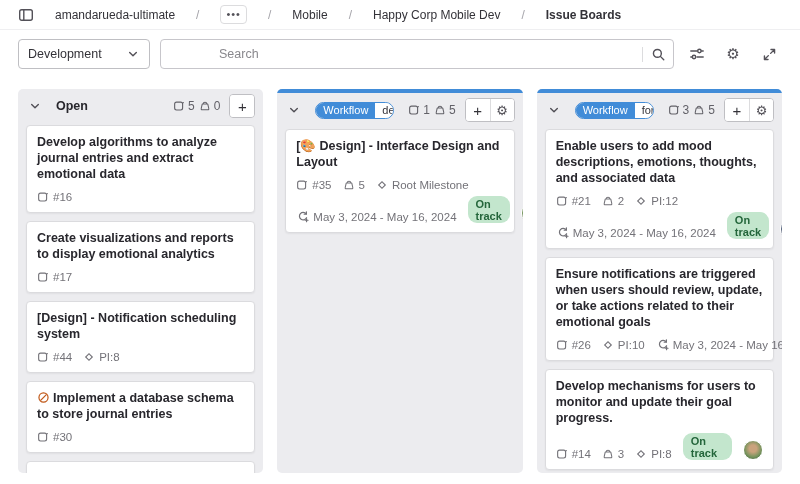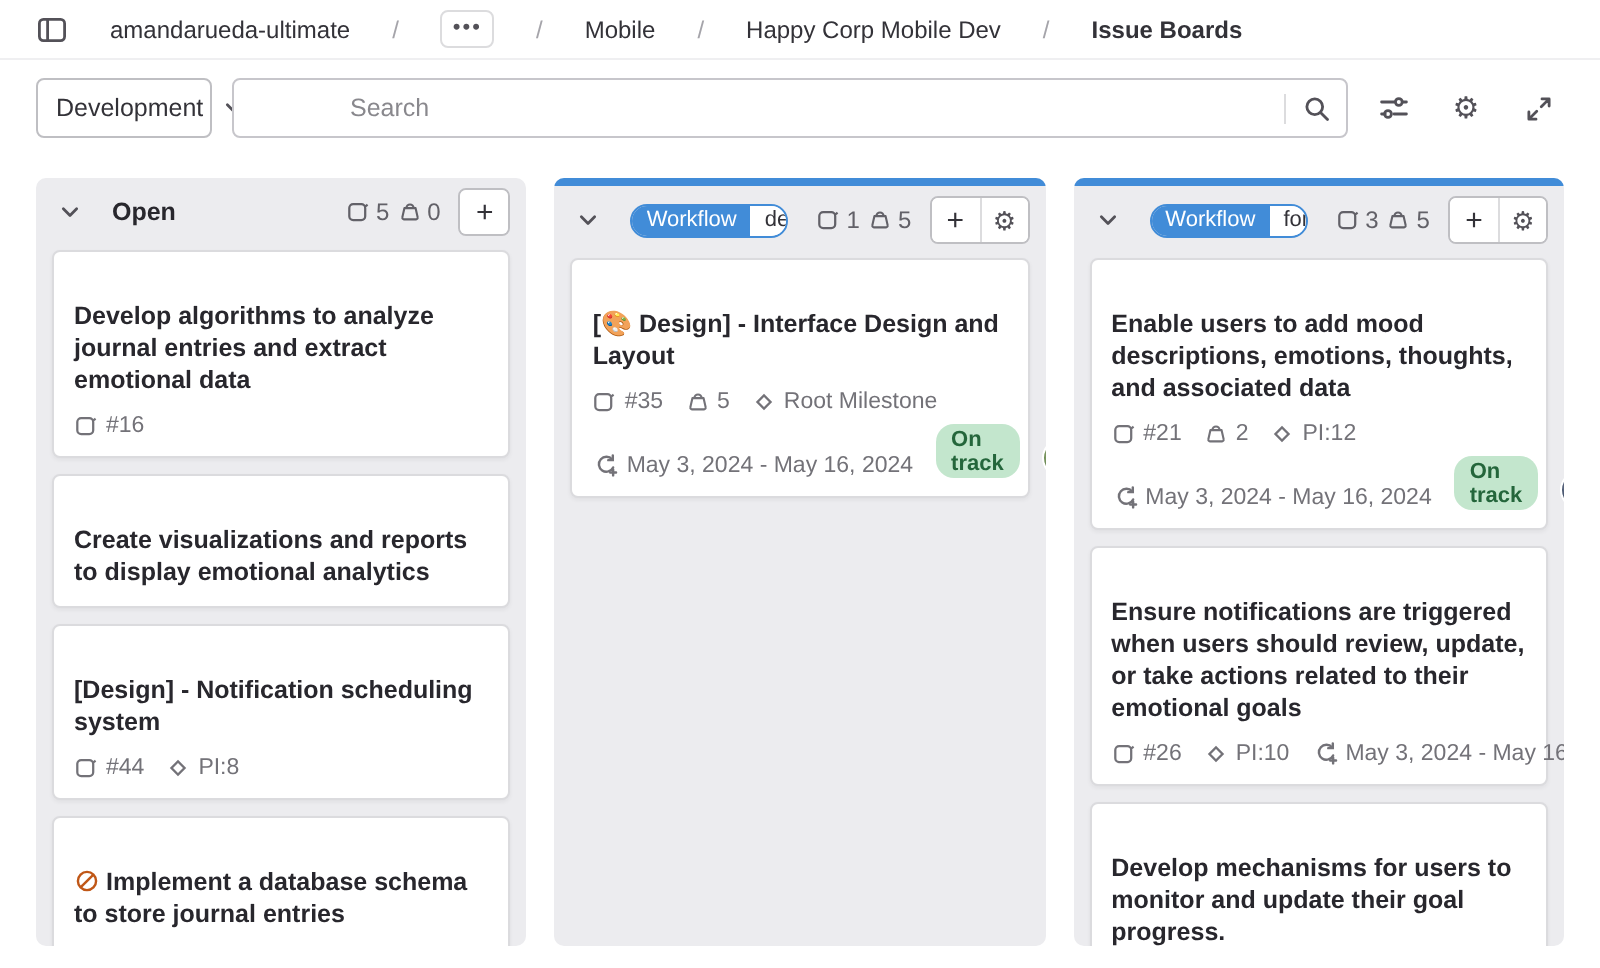--- a/index.html
+++ b/index.html
@@ -12,21 +12,21 @@
   .crumb { color:#333238; text-decoration:none; cursor:pointer; }
   .crumb.current { font-weight:700; }
   .sep { color:#a5a4aa; }
   .ellipsis-btn { border:1px solid #dcdcde; border-radius:4px; background:#fff; color:#535158;
                   font-size:11px; line-height:1; padding:3px 5px; letter-spacing:1px; cursor:pointer; }
   .sidebar-toggle { width:16px; height:16px; color:#535158; display:flex; align-items:center; cursor:pointer; }
 
   
   .toolbar { display:flex; align-items:center; gap:10px; padding:9px 18px 10px; }
   .board-select { display:flex; align-items:center; justify-content:space-between; gap:8px;
-                  width:88px; height:30px; padding:0 9px; background:#fff;
+                  width:132px; height:30px; padding:0 9px; background:#fff;
                   border:1px solid #bfbfc3; border-radius:4px; font-size:12.5px; cursor:pointer; }
   .board-select .chev { color:#535158; }
   .searchbox { flex:1; display:flex; align-items:center; height:30px; background:#fff;
                border:1px solid #c7c6cb; border-radius:4px; overflow:hidden;padding-left:48px; }
   .searchbox input { flex:1; border:none; outline:none; padding:0 10px; font-size:12.5px;
                      font-family:"Liberation Sans",sans-serif; color:#333238; }
   .searchbox input::placeholder { color:#89888d; }
   .search-btn { width:31px; display:flex; align-items:center; justify-content:center;
                 border-left:1px solid #dcdcde; background:#fff; color:#535158; cursor:pointer; }
   .tool-icon { width:26px; height:26px; display:flex; align-items:center; justify-content:center;
@@ -48,21 +48,21 @@
              background:#fff; border:none; color:#333238; font-size:15px; line-height:1; cursor:pointer; }
   .col-btn + .col-btn { border-left:1px solid #dcdcde; }
   .col-btn.gear { font-size:13px; color:#535158; }
 
   .scoped-label { display:inline-flex; align-items:center; border:1px solid var(--accent);
                   border-radius:9px; overflow:hidden; font-size:11px; line-height:15px; height:17px; cursor:pointer; }
   .scoped-label .scope { background:var(--accent); color:#fff; padding:0 7px; }
   .scoped-label .value { background:#fff; color:#333238; padding:0 7px; }
 
   .cards { padding:2px 8px 8px; display:flex; flex-direction:column; gap:8px; overflow:hidden; }
-  .card { background:#fff; border:1px solid #dbdbde; border-radius:4px; padding:24px 10px 9px;
+  .card { background:#fff; border:1px solid #dbdbde; border-radius:4px; padding:8px 10px 9px;
           box-shadow:0 1px 2px rgba(31,30,36,.06); cursor:grab; }
   .card-title { font-size:12.5px; font-weight:700; line-height:16px; color:#28272d; }
   .card-title .t-icon { display:inline-block; vertical-align:-2px; margin-right:3px; }
   .card-foot { margin-top:7px; display:flex; flex-direction:column; gap:5px; }
   .foot-row { display:flex; align-items:flex-end; gap:11px; font-size:11.5px; color:#737278; min-height:14px; }
   .meta { display:inline-flex; align-items:center; gap:4px; white-space:nowrap; }
   .health { background:var(--health-bg); color:var(--health-text); border-radius:9px;
             padding:1.5px 8px; font-size:11px; font-weight:700; }
   .avatars { margin-left:auto; display:flex; }
   .av { width:20px; height:20px; border-radius:50%; border:1px solid #fff; flex:none; cursor:pointer; }
@@ -206,20 +206,30 @@
                   <use href="#i-issue"></use>
                 </svg>
             <span>#16</span>
           </span>
         </div>
           </div>
       </article>
 
       <article class="card">
         <div class="card-title">Create visualizations and reports to display emotional analytics</div>
+        <div class="card-foot">
+            <div class="foot-row">
+          <span class="meta">
+            <svg width="12" height="12" viewBox="0 0 16 16">
+                  <use href="#i-issue"></use>
+                </svg>
+            <span>#17</span>
+          </span>
+        </div>
+          </div>
       </article>
 
       <article class="card">
         <div class="card-title">[Design] - Notification scheduling system</div>
         <div class="card-foot">
             <div class="foot-row">
           <span class="meta">
             <svg width="12" height="12" viewBox="0 0 16 16">
                   <use href="#i-issue"></use>
                 </svg>

